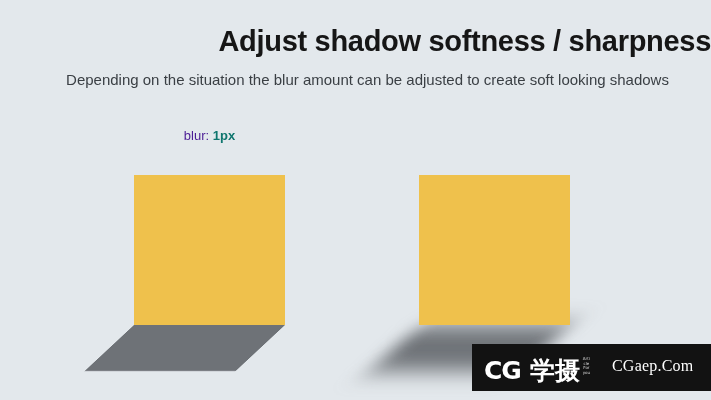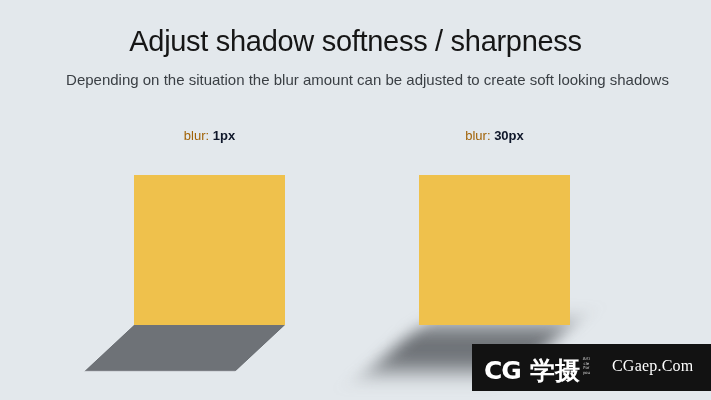--- a/index.html
+++ b/index.html
@@ -21,23 +21,23 @@
     background: #e3e8ec;
     overflow: hidden;
   }
 
   
   #title {
     position: absolute;
     left: 0;
     top: 23px;
     width: 711px;
-    text-align: center;
+    text-align: right;
     font-size: 29px;
-    font-weight: normal;
+    font-weight: bold;
     letter-spacing: -0.3px;
     color: #161616;
     line-height: 36px;
     white-space: nowrap;
   }
 
   #subtitle {
     position: absolute;
     left: 12px;
     top: 71px;
@@ -53,25 +53,25 @@
   
   .demo-label {
     position: absolute;
     top: 128px;
     font-size: 13px;
     color: #3a3f44;
     white-space: nowrap;
   }
   .demo-label .lbl-key {
     font-weight: normal;
-    color: #a16207;
+    color: #4c1d95;
   }
   .demo-label .lbl-val {
     font-weight: bold;
-    color: #0f172a;
+    color: #0f766e;
   }
   #label-left  { left: 134px; width: 151px; text-align: center; }
   #label-right { left: 419px; width: 151px; text-align: center; }
 
   
   .demo-figure {
     position: absolute;
     top: 175px;
     width: 151px;
     height: 150px;
@@ -175,24 +175,20 @@
   <div id="label-left" class="demo-label">
     <span class="lbl-key">blur:</span>
     <span class="lbl-val">1px</span>
   </div>
 
   <div id="figure-left" class="demo-figure">
     <div class="cast-shadow sharp"></div>
     <div class="card"></div>
   </div>
 
-  <div id="label-right" class="demo-label">
-    <span class="lbl-key">blur:</span>
-    <span class="lbl-val">30px</span>
-  </div>
 
   <div id="figure-right" class="demo-figure">
     <div class="cast-shadow soft"></div>
     <div class="card"></div>
   </div>
 
   <div id="watermark">
     <div id="wm-logo">
       <span id="wm-cg">CG</span>
       <span id="wm-cn">学摄</span>

